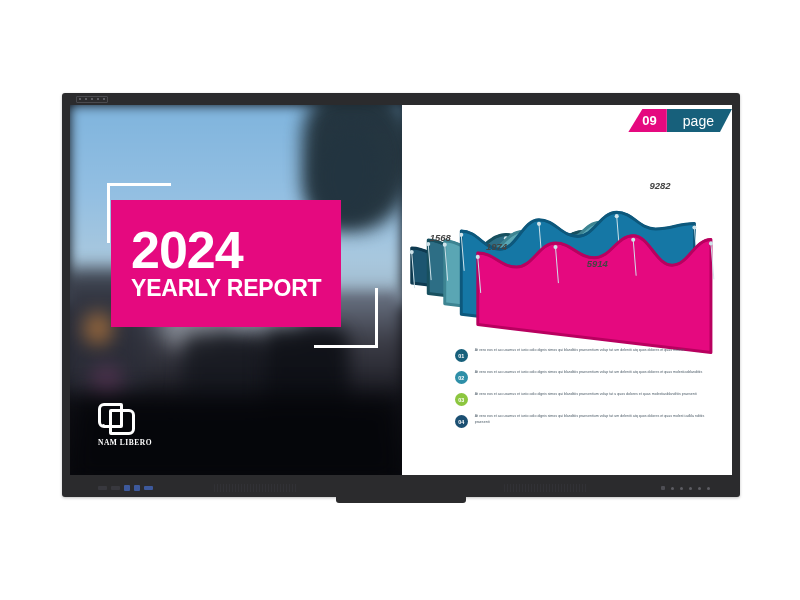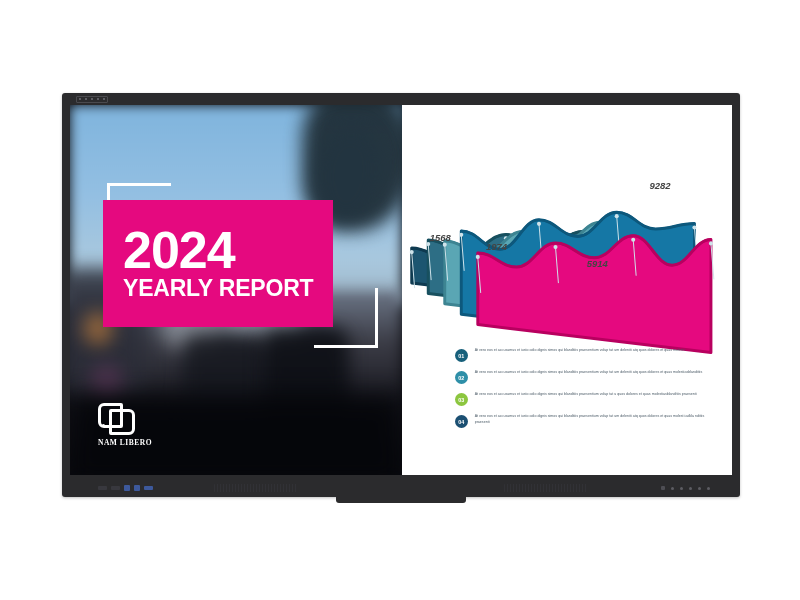--- a/index.html
+++ b/index.html
@@ -86,21 +86,21 @@
   .bracket span{position:absolute;background:#ffffff;}
   .bracket.tl{left:29px;top:78px;width:72px;height:60px;}
   .bracket.tl .h{left:8px;top:0;width:64px;height:3px;}
   .bracket.tl .v{left:8px;top:0;width:3px;height:60px;}
   .bracket.br{right:24px;bottom:127px;width:72px;height:60px;}
   .bracket.br .h{right:0;bottom:0;width:64px;height:3px;}
   .bracket.br .v{right:0;bottom:0;width:3px;height:60px;}
 
   
   .titlecard{
-    position:absolute;left:33px;top:95px;width:230px;height:127px;
+    position:absolute;left:41px;top:95px;width:230px;height:127px;
     background:#e5097f;
     display:flex;flex-direction:column;justify-content:center;
     padding-left:20px;box-sizing:border-box;
   }
   .year{
     color:#fff;font-weight:bold;font-size:52px;line-height:.96;
     letter-spacing:-1px;font-family:"Liberation Sans",sans-serif;
   }
   .subtitle{
     color:#fff;font-weight:bold;font-size:23px;line-height:1.1;margin-top:0;
@@ -202,20 +202,24 @@
               <div class="sq sq1"></div>
               <div class="sq sq2"></div>
               <div class="dot"></div>
             </div>
             <div class="nm">NAM LIBERO</div>
           </div>
         </div>
 
         <div class="slide slide-right">
 
+          <div class="pagetag">
+            <div class="num">09</div>
+            <div class="lbl">page</div>
+          </div>
 
           <div class="chartwrap">
             <svg id="ridgeChart" viewBox="0 0 340 230" preserveAspectRatio="none">
                 <path d="M 10.0 121.1 C 26.8 121.1 33.2 132.0 50.0 132.0 C 66.8 132.0 73.2 118.3 90.0 118.3 C 106.8 118.3 113.2 125.3 130.0 125.3 C 146.8 125.3 153.2 115.4 170.0 115.4 C 186.8 115.4 193.2 122.2 210.0 122.2 C 226.8 122.2 233.2 119.6 250.0 119.6 L 250.0 184.0 L 10.0 156.0 Z" fill="#1c5570" stroke="#0e3a50" stroke-width="3" stroke-linejoin="round"></path>
                 <path d="M 10.0 121.1 C 26.8 121.1 33.2 132.0 50.0 132.0 C 66.8 132.0 73.2 118.3 90.0 118.3 C 106.8 118.3 113.2 125.3 130.0 125.3 C 146.8 125.3 153.2 115.4 170.0 115.4 C 186.8 115.4 193.2 122.2 210.0 122.2 C 226.8 122.2 233.2 119.6 250.0 119.6" fill="none" stroke="#0e3a50" stroke-width="2.2" stroke-linecap="round"></path>
                 <line x1="10" y1="125.12449645117974" x2="13" y2="161.12449645117974" stroke="#cfe3ea" stroke-width="1"></line>
                 <circle cx="10" cy="125.12449645117974" r="2.1" fill="#cfe3ea"></circle>
                 <line x1="90" y1="122.32534049491656" x2="93" y2="158.32534049491656" stroke="#cfe3ea" stroke-width="1"></line>
                 <circle cx="90" cy="122.32534049491656" r="2.1" fill="#cfe3ea"></circle>
                 <line x1="170" y1="119.3788605409553" x2="173" y2="155.37886054095532" stroke="#cfe3ea" stroke-width="1"></line>

